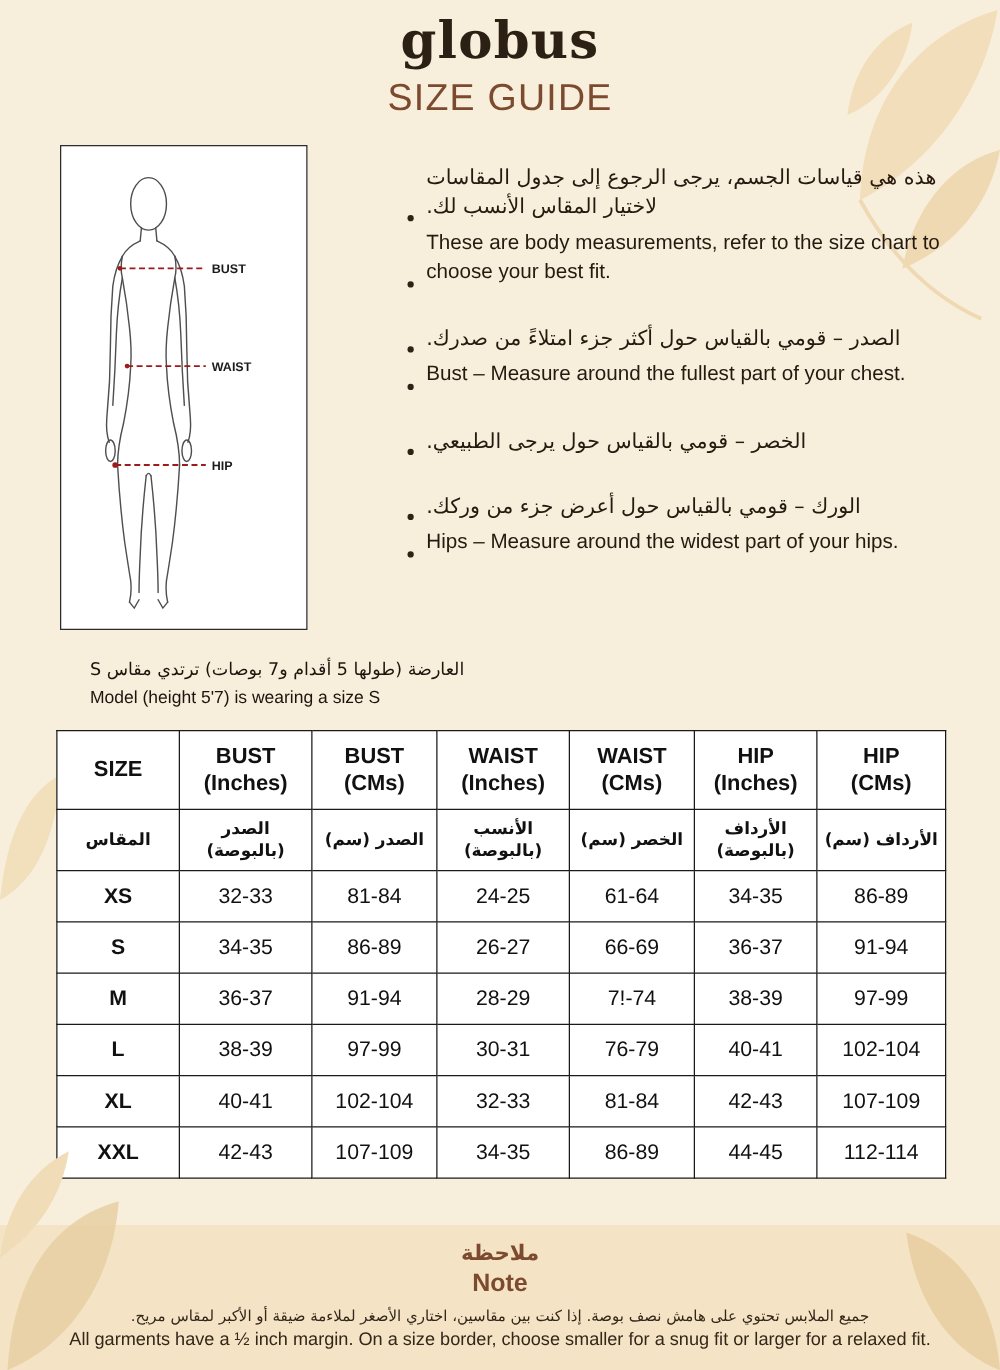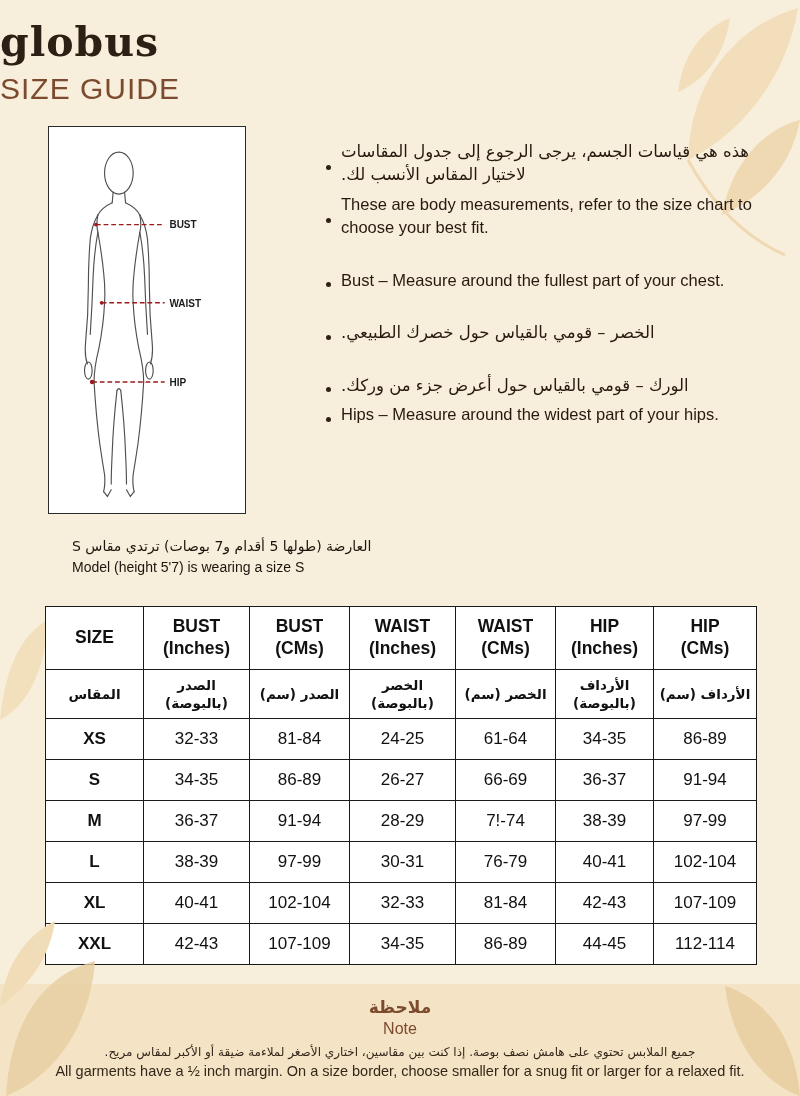--- a/index.html
+++ b/index.html
@@ -12,52 +12,52 @@
     font-family:"Liberation Sans","DejaVu Sans",sans-serif;
     color:#241a10;
   }
   .deco{position:absolute;z-index:0;pointer-events:none;}
   .deco.top-right{top:0;right:0;}
   .deco.left-mid{left:0;top:590px;}
   .deco.bottom-left{left:0;bottom:0;z-index:2;}
   .deco.bottom-right{right:0;bottom:0;z-index:2;}
   .content{position:relative;z-index:1;}
 
-  .header{padding-top:22px;}
+  .header{padding-top:12px;text-align:center;}
   .logo{
     font-family:"DejaVu Serif",serif;
     font-weight:700;font-size:41px;line-height:1;
     color:#2c2014;letter-spacing:1px;
   }
   .title{
     margin:9px 0 0;font-size:30px;font-weight:400;
     color:#7c4a2e;letter-spacing:1px;
   }
 
   .guide{display:flex;gap:40px;padding:20px 45px 0 48px;align-items:flex-start;}
   .figure-box{
     flex:none;width:196px;height:386px;background:#ffffff;
     border:1.5px solid #2b2b2b;
     display:flex;align-items:center;justify-content:center;
   }
   .bullets{flex:1;padding-top:14px;margin:0;list-style:none;}
   .bullet-group{margin-bottom:29px;}
-  .bullet-item{display:flex;align-items:center;margin-bottom:6px;}
+  .bullet-item{display:flex;align-items:flex-end;margin-bottom:6px;}
   .dot{
     flex:none;width:5px;height:5px;border-radius:50%;
     background:#2e2115;margin:9px 10px 0 0;
   }
   .bullet-text{font-size:16.5px;line-height:1.42;color:#26190f;}
   .ar{font-family:"DejaVu Sans",sans-serif;}
   .ltr-align{text-align:left;}
 
   .model-note{padding:22px 72px 0;font-size:14px;line-height:1.5;color:#1d140c;}
 
   table.size-chart{
-    margin:28px 0 0 45px;width:711px;
+    margin:16px 0 0 45px;width:711px;
     border-collapse:collapse;background:#ffffff;
     table-layout:fixed;
   }
   .size-chart th,.size-chart td{
     border:1.5px solid #1a1a1a;text-align:center;vertical-align:middle;
   }
   .size-chart thead th.en{
     font-size:17.5px;font-weight:700;padding:9px 2px;
     white-space:pre-line;line-height:1.25;color:#111;
   }
@@ -68,21 +68,21 @@
   }
   .size-chart td{font-size:17px;padding:10px 2px;color:#111;}
   .size-chart td.size{font-weight:700;}
 
   .footer{
     position:absolute;left:0;right:0;bottom:0;z-index:1;
     background:#f4e3c4;text-align:center;
     padding:13px 16px 16px;min-height:83px;
   }
   .note-title-ar{font-size:17px;font-weight:700;color:#7c4a2e;}
-  .note-title-en{font-size:16px;font-weight:400;color:#7c4a2e;margin-top:3px;}
+  .note-title-en{font-size:20px;font-weight:700;color:#7c4a2e;margin-top:3px;}
   .note-text-ar{font-size:12px;color:#33271a;margin-top:7px;}
   .note-text-en{font-size:14.5px;color:#33271a;margin-top:4px;}
 </style>
 </head>
 <body>
 
 <div class="page">
 
   <svg class="deco top-right" width="230" height="280" viewBox="0 0 230 280" aria-hidden="true">
     <path d="M228,8 C160,28 120,86 118,160 C178,130 218,70 228,8 Z" fill="#f2debb"></path>
@@ -163,27 +163,31 @@
             <span class="bullet-text ar ltr-align" dir="rtl">هذه هي قياسات الجسم، يرجى الرجوع إلى جدول المقاسات لاختيار المقاس الأنسب لك.</span>
           </li>
           <li class="bullet-item">
             <span class="dot"></span>
             <span class="bullet-text">These are body measurements, refer to the size chart to choose your best fit.</span>
           </li>
         </div>
         <div class="bullet-group">
           <li class="bullet-item">
             <span class="dot"></span>
+            <span class="bullet-text ar ltr-align" dir="rtl">الصدر – قومي بالقياس حول أكثر جزء امتلاءً من صدرك.</span>
+          </li>
+          <li class="bullet-item">
+            <span class="dot"></span>
             <span class="bullet-text">Bust – Measure around the fullest part of your chest.</span>
           </li>
         </div>
         <div class="bullet-group">
           <li class="bullet-item">
             <span class="dot"></span>
-            <span class="bullet-text ar ltr-align" dir="rtl">الخصر – قومي بالقياس حول خصرك الطبيعي.</span>
+            <span class="bullet-text ar ltr-align" dir="rtl">الخصر – قومي بالقياس حول يرجى الطبيعي.</span>
           </li>
         </div>
         <div class="bullet-group">
           <li class="bullet-item">
             <span class="dot"></span>
             <span class="bullet-text ar ltr-align" dir="rtl">الورك – قومي بالقياس حول أعرض جزء من وركك.</span>
           </li>
           <li class="bullet-item">
             <span class="dot"></span>
             <span class="bullet-text">Hips – Measure around the widest part of your hips.</span>
@@ -228,21 +232,21 @@
               <span class="ar" dir="rtl">المقاس</span>
             </th>
           <th class="arh">
               <span class="ar" dir="rtl">الصدر
 (بالبوصة)</span>
             </th>
           <th class="arh">
               <span class="ar" dir="rtl">الصدر (سم)</span>
             </th>
           <th class="arh">
-              <span class="ar" dir="rtl">الخصر
+              <span class="ar" dir="rtl">الأنسب
 (بالبوصة)</span>
             </th>
           <th class="arh">
               <span class="ar" dir="rtl">الخصر (سم)</span>
             </th>
           <th class="arh">
               <span class="ar" dir="rtl">الأرداف
 (بالبوصة)</span>
             </th>
           <th class="arh">

